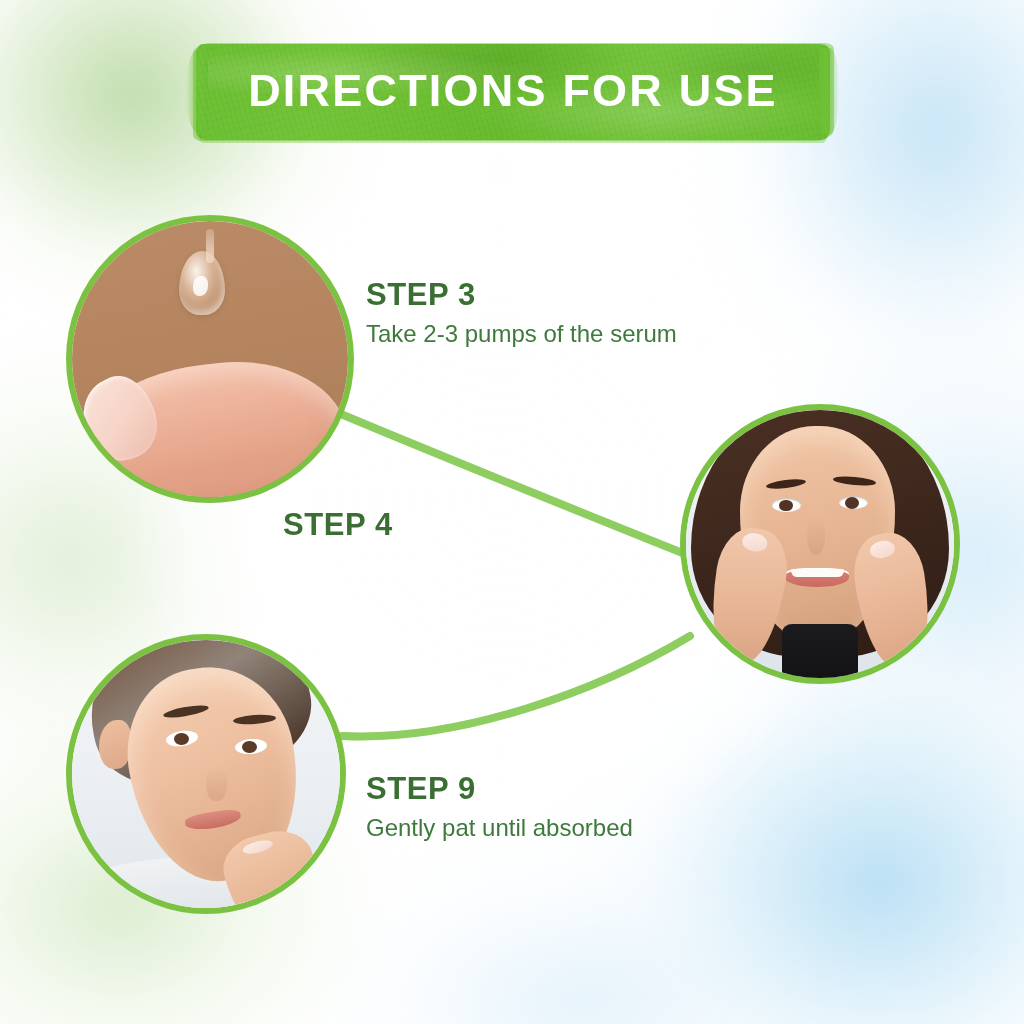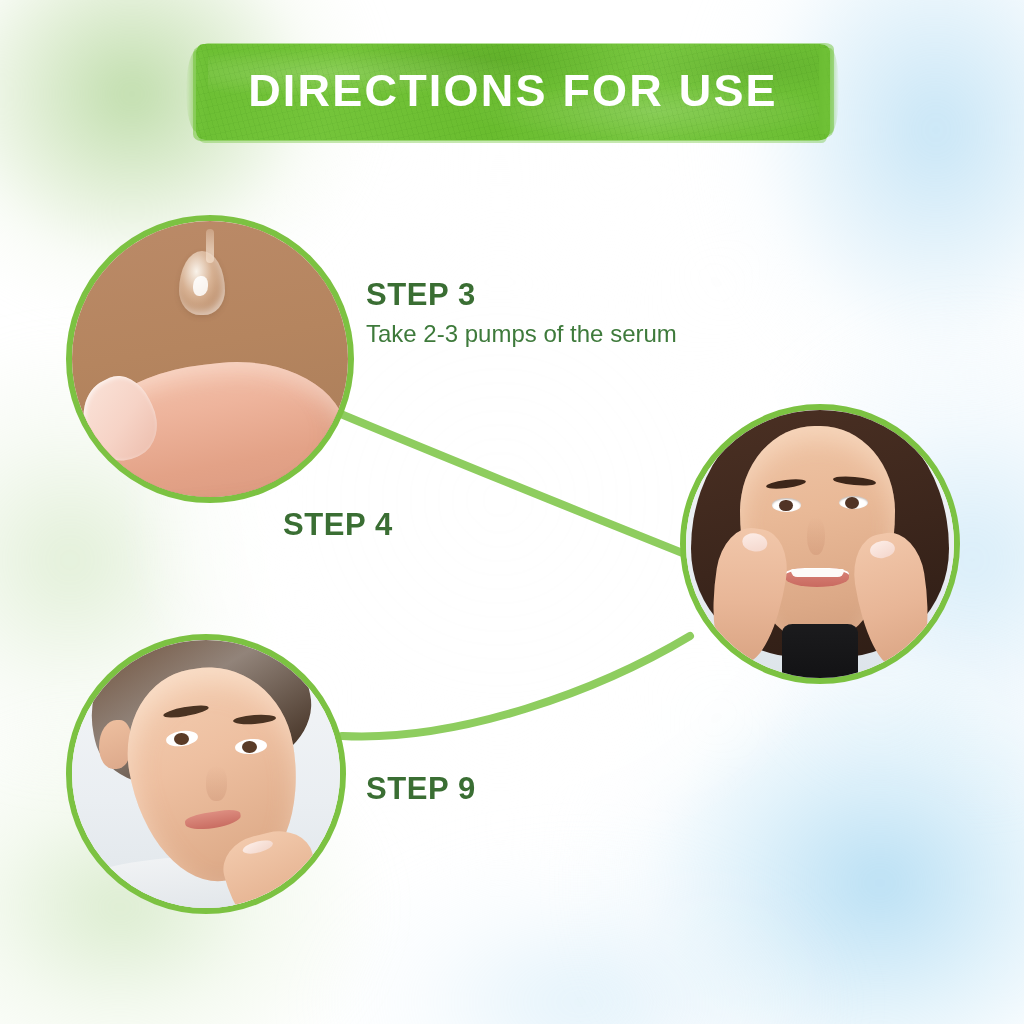--- a/index.html
+++ b/index.html
@@ -393,15 +393,16 @@
     <div class="step-title">STEP 3</div>
     <div class="step-desc">Take 2-3 pumps of the serum</div>
   </div>
 
   <div class="step-block" id="step-2">
     <div class="step-title">STEP 4</div>
   </div>
 
   <div class="step-block" id="step-3">
     <div class="step-title">STEP 9</div>
+    <div class="step-desc">Gently pat until absorbed</div>
   </div>
 
 </div>
 
 </body></html>

